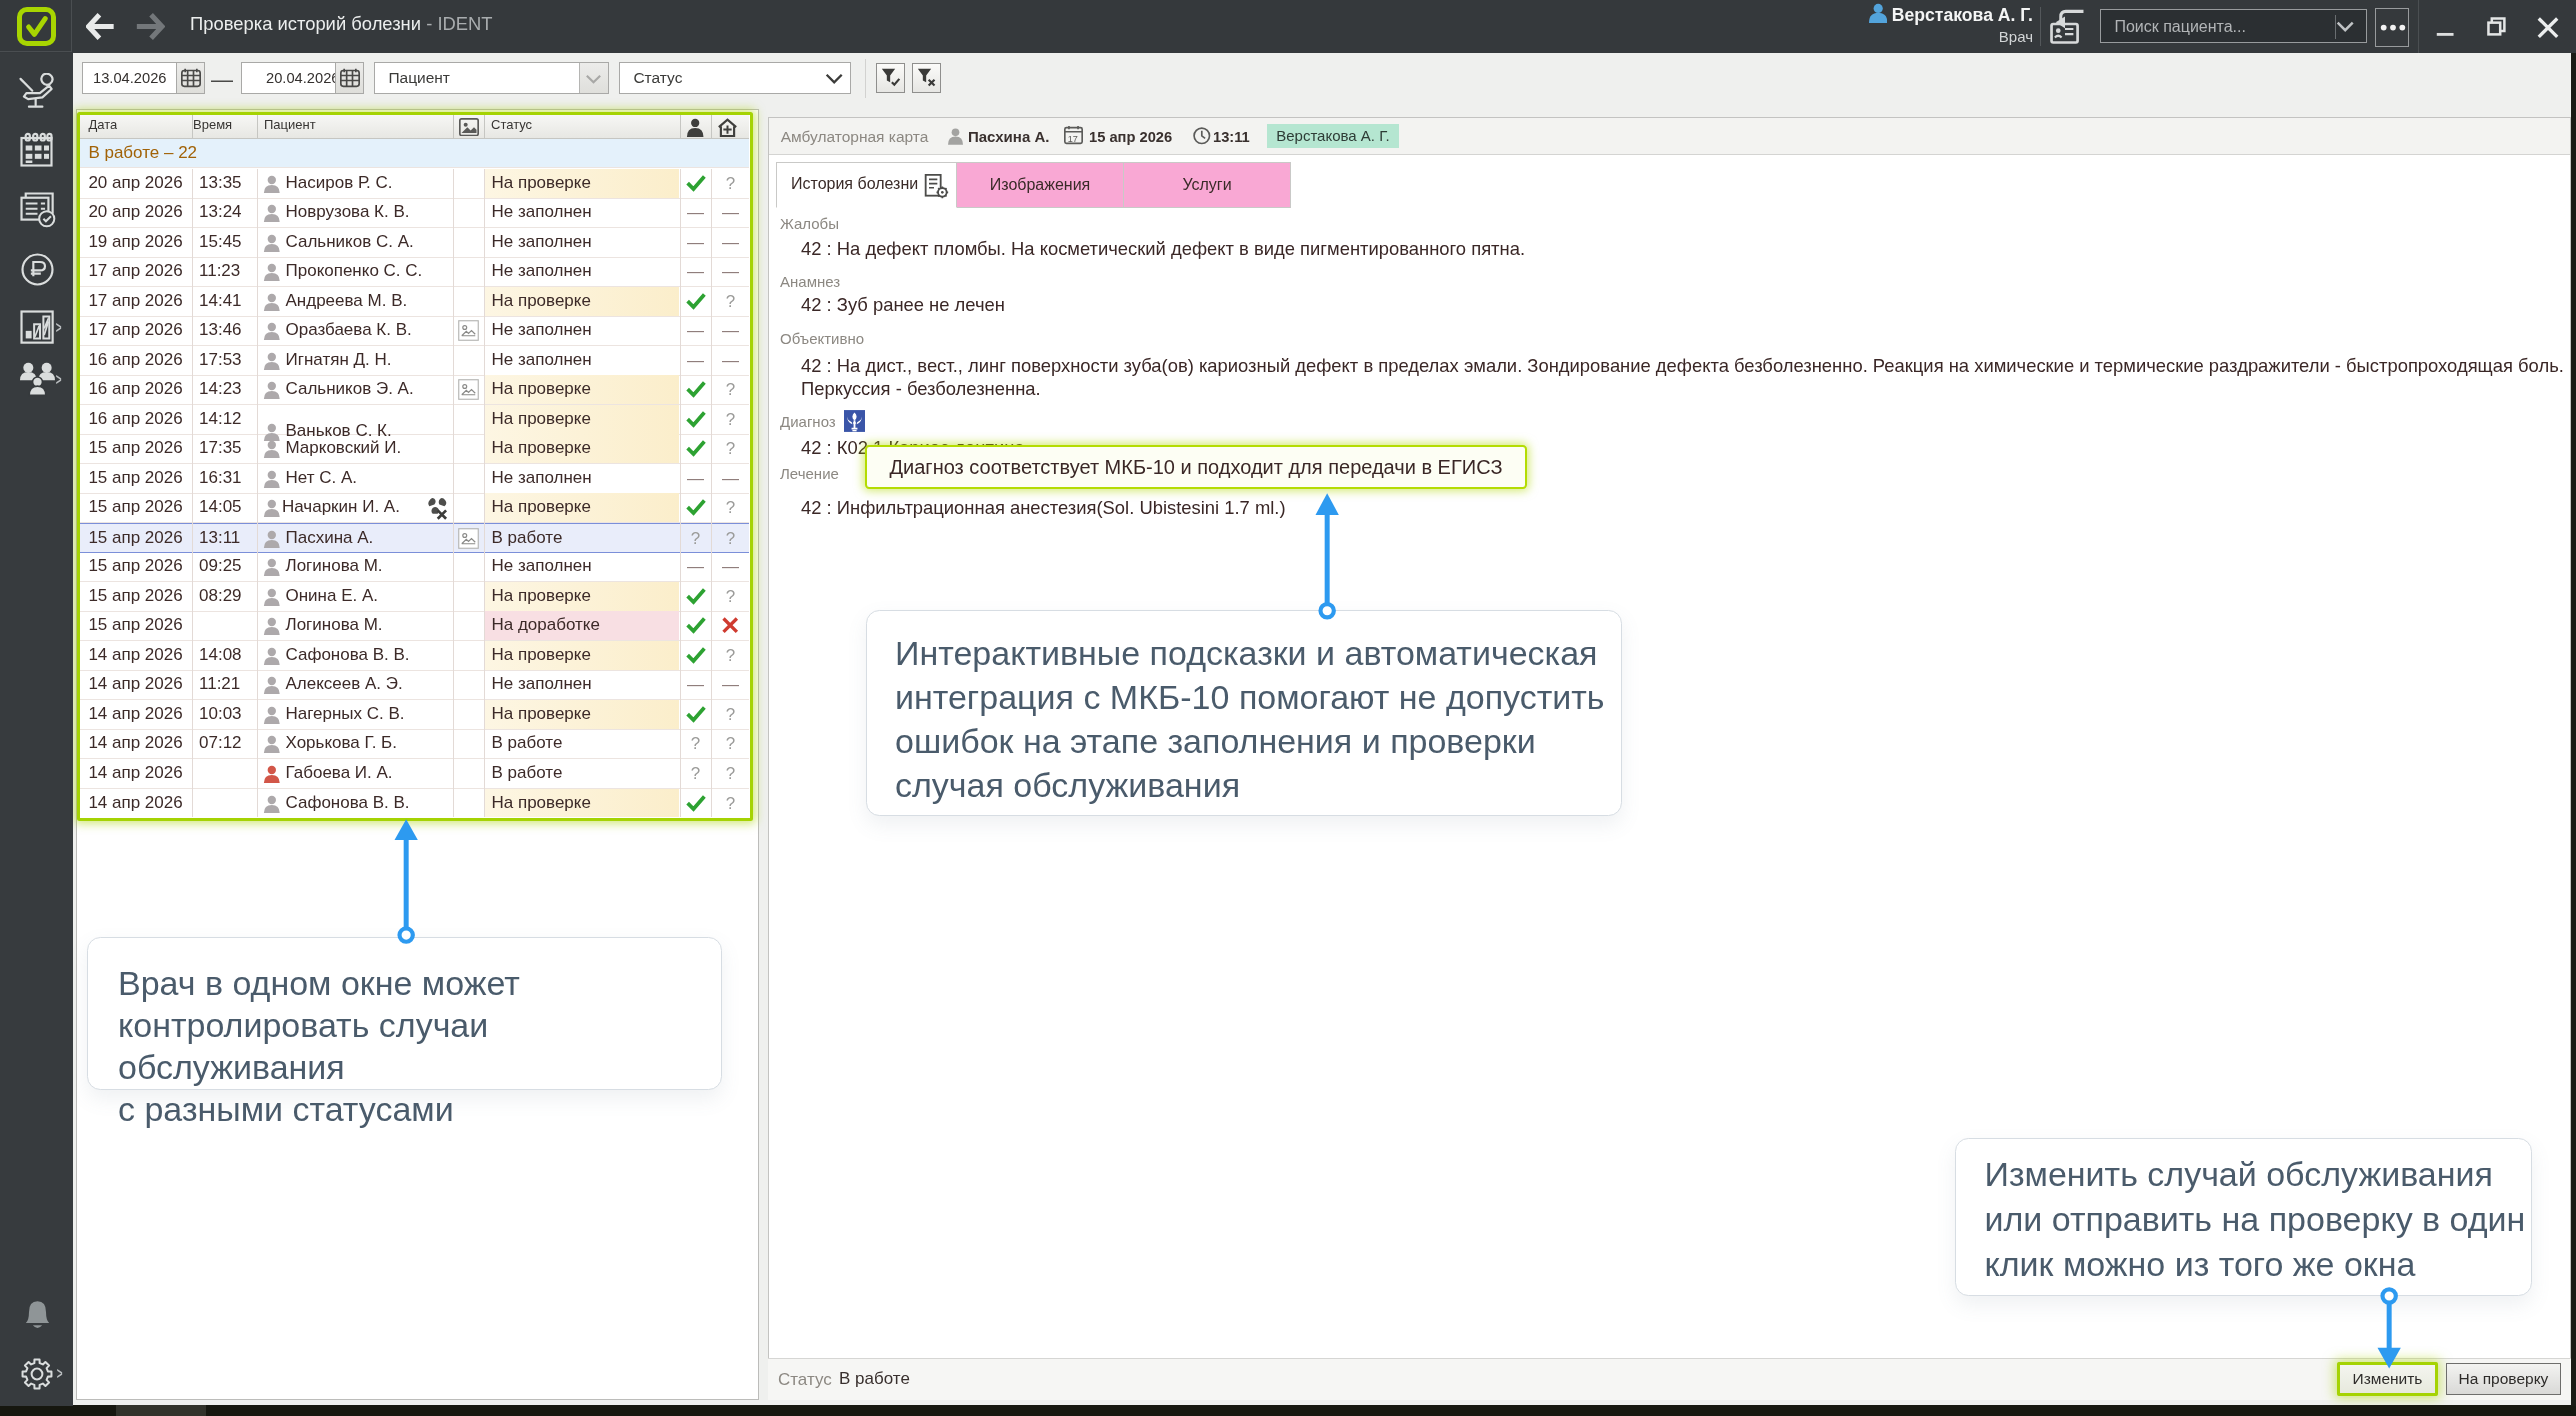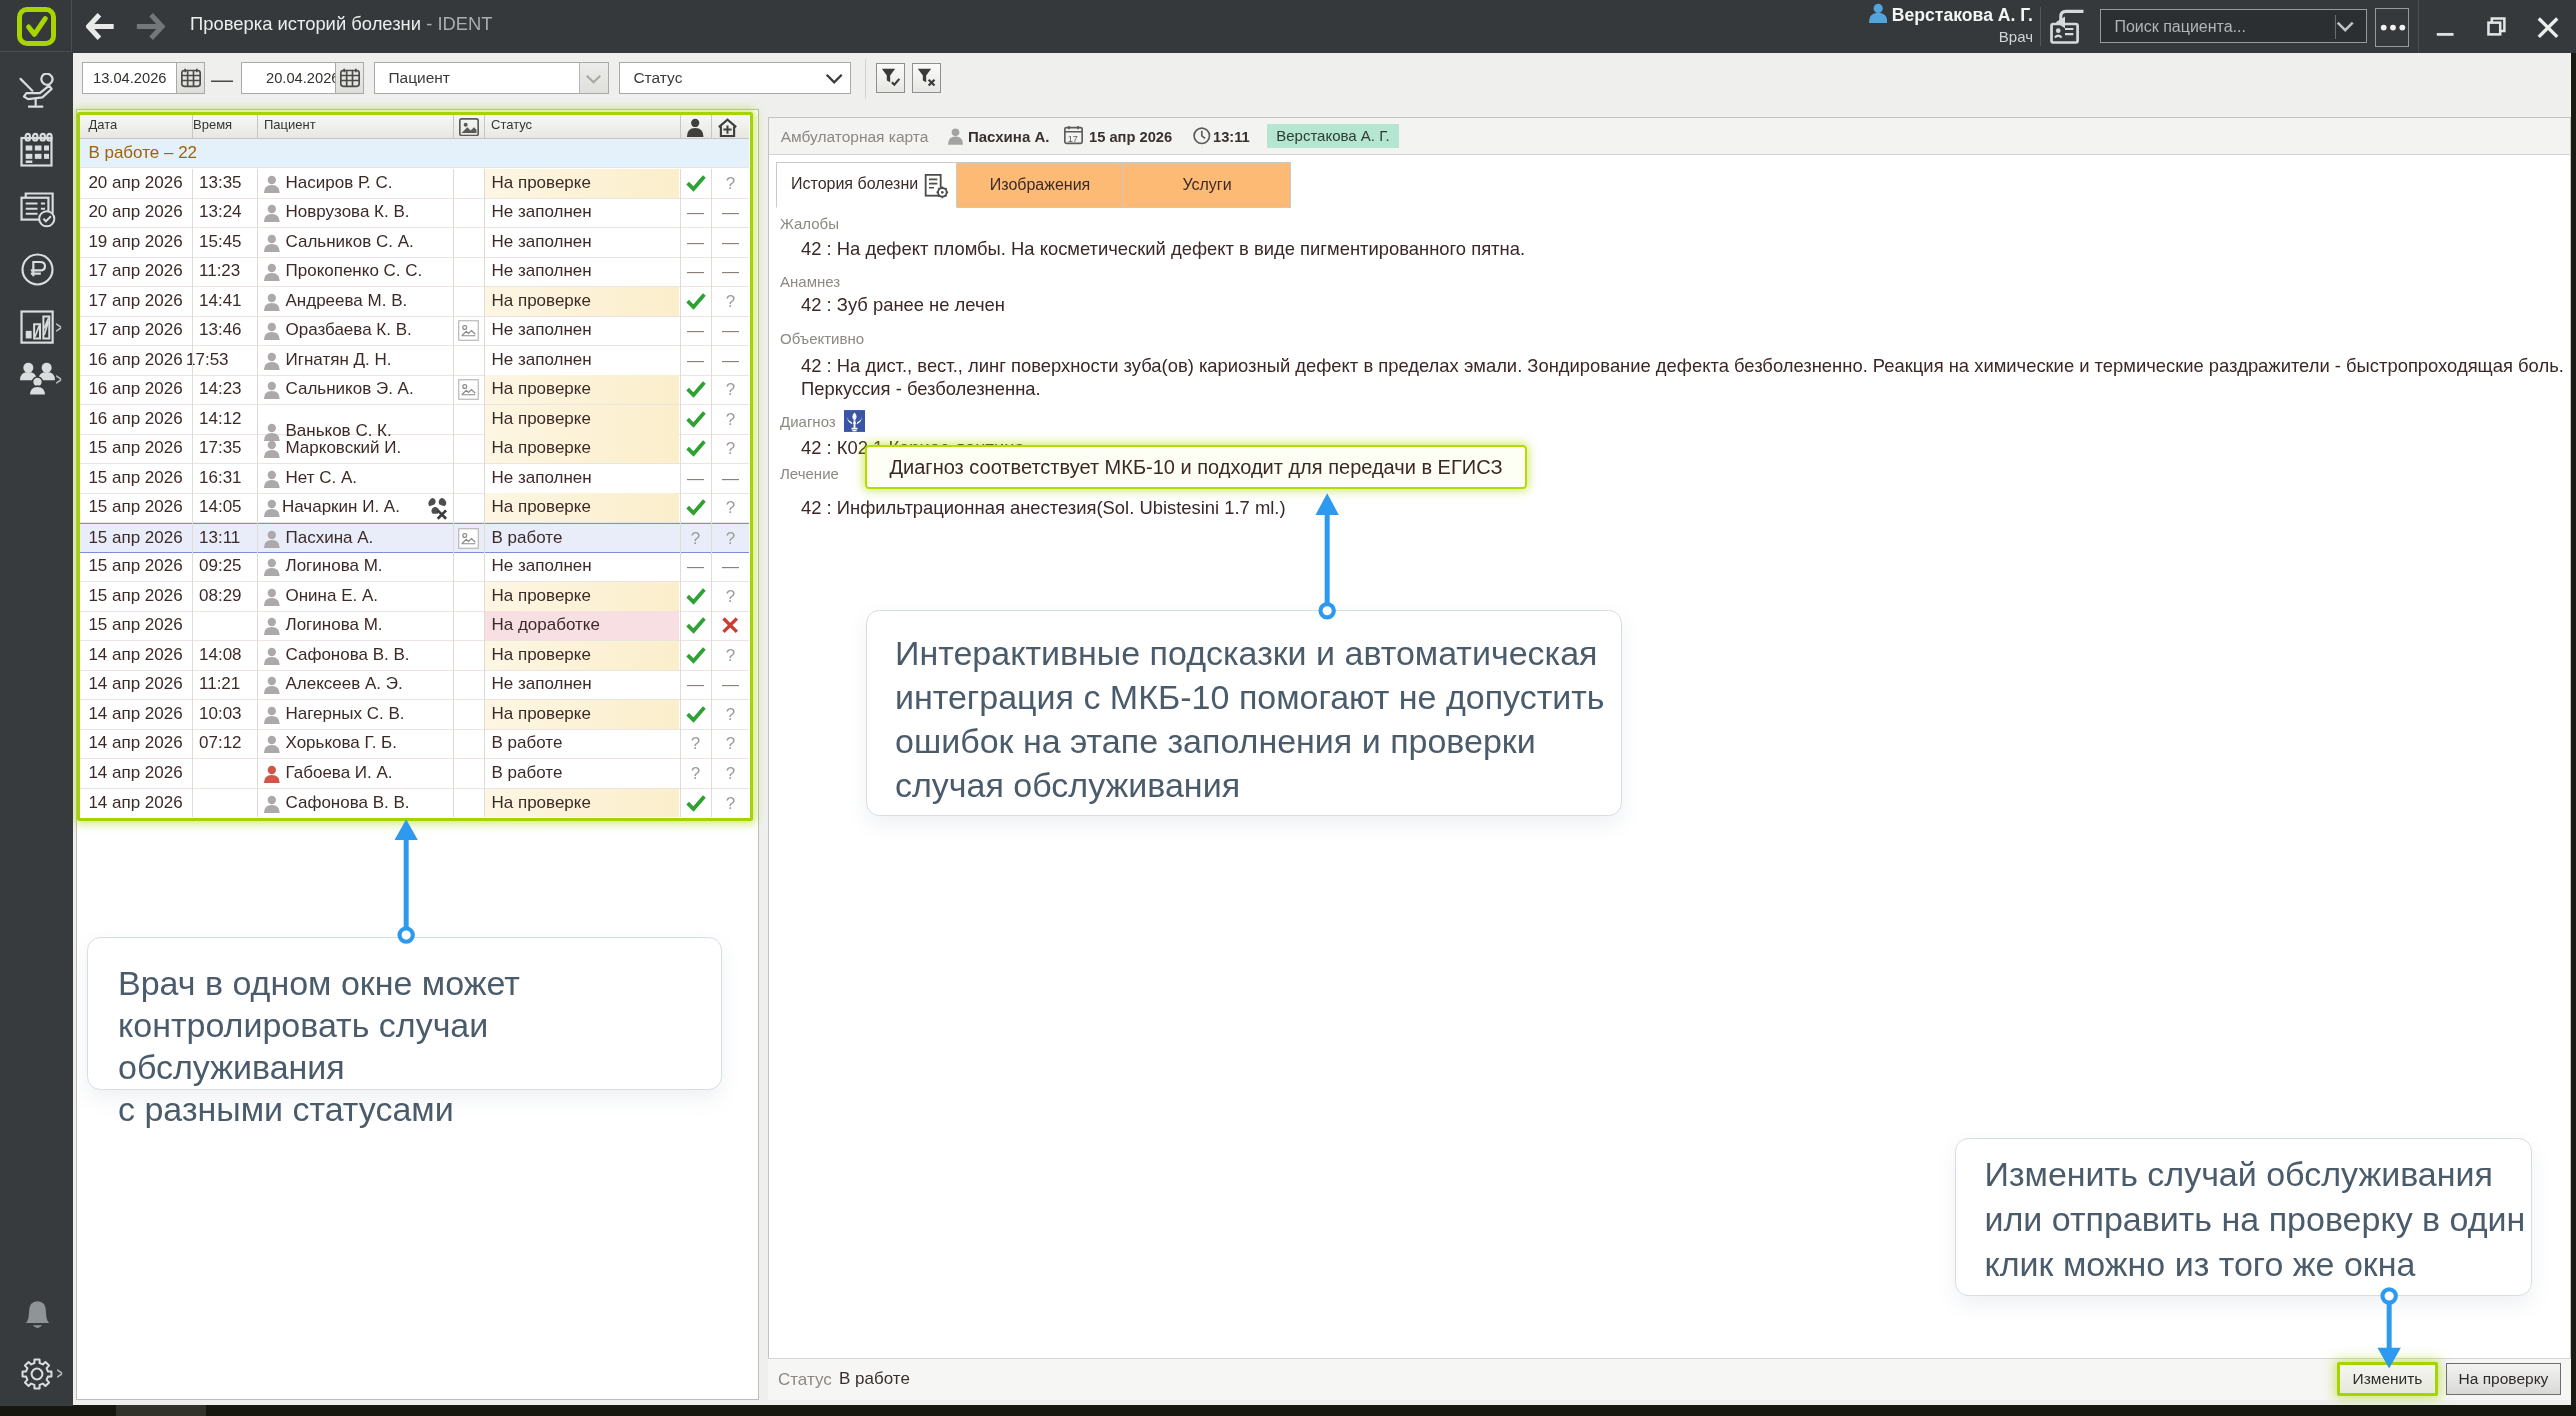--- a/index.html
+++ b/index.html
@@ -36,21 +36,21 @@
 .hdr .tcell { font-size:13px; color:#373533; }
 .grp { background:#e4f1fb; font-size:17px; color:#a16207; }
 .colline { position:absolute; top:0; width:0.8px; background:#e3dad6; }
 .chk { stroke:#2da232; stroke-width:4.5; fill:none; }
 .cc { display:flex; align-items:center; justify-content:center; }
 .qm { font-size:17px; color:#9b9b99; }
 .dsh { font-size:17px; color:#8d7b79; }
 
 .rpanel { position:absolute; left:768px; top:117px; width:1803px; height:1283px; background:#fff; border:0.8px solid #c3c3c1; }
 .rhead { position:absolute; left:0; top:0; width:1801px; height:37px; background:#f3f3f1; border-bottom:0.8px solid #d4d4d2; }
-.tab { position:absolute; top:44px; height:46px; border:0.8px solid #c9c9c7; background:#fdba74; font-size:16px; color:#3a2b28; text-align:center; }
+.tab { position:absolute; top:44px; height:46px; border:0.8px solid #c9c9c7; background:#f9a8d4; font-size:16px; color:#3a2b28; text-align:center; }
 .tab.active { background:#fff; border-bottom:0.8px solid #fff; }
 .lbl { position:absolute; font-size:15px; color:#8c8882; }
 .btxt { position:absolute; font-size:18.4px; color:#3a2726; }
 .tooltip { position:absolute; left:865px; top:445px; width:662px; height:44px; background:#fdfef4; border:2.5px solid #b4dc02; border-radius:4.2px; box-shadow:0 0 10px 1.7px rgba(176,216,0,0.55); font-size:20px; color:#3a2726; text-align:center; line-height:40px; }
 
 .callout { position:absolute; background:#fff; border:1.7px solid #d7dde3; border-radius:13.4px; box-shadow:0 8.4px 20px rgba(100,120,140,0.10); color:#4a5b6b; font-size:34px; }
 
 .statusbar { position:absolute; left:768px; top:1358px; width:1803px; height:42px; background:#f6f6f4; border-top:0.8px solid #d6d6d4; }
 .btn { position:absolute; font-size:15.5px; color:#2e2c2a; text-align:center; }
 .taskbar { position:absolute; left:0; top:1405px; width:2576px; height:11px; background:#16170f; }
@@ -357,21 +357,21 @@
         </div>
         <div class="tcell cc" style="left:600px;top:0;width:31px;height:29px">
           <span class="dsh">—</span>
         </div>
         <div class="tcell cc" style="left:631px;top:0;width:39px;height:29px">
           <span class="dsh">—</span>
         </div>
       </div>
 <div class="trow" style="top:231px;height:29.5px;">
         <div class="tcell rowtxt" style="left:8.4px;top:4.2px">16 апр 2026</div>
-        <div class="tcell rowtxt" style="left:106px;top:4.2px">17:53</div>
+        <div class="tcell rowtxt" style="left:119px;top:4.2px">17:53</div>
         <div class="tcell" style="left:177px;top:0;width:196px;height:29px">
           <svg width="17.6" height="18.4" viewBox="0 0 21 22" style="position:absolute;left:5.9px;top:5.9px">
             <circle cx="10.5" cy="6" r="5" fill="#ada9ab"></circle>
             <path d="M 1 22 Q 1 12 10.5 12 Q 20 12 20 22 Z" fill="#ada9ab"></path>
           </svg>
           <span class="rowtxt" style="position:absolute;left:28.5px;top:4.2px">Игнатян Д. Н.</span>
         </div>
         <div class="tcell" style="left:404px;top:0;width:195px;height:29px;">
           <span class="rowtxt" style="position:absolute;left:7.5px;top:4.2px">Не заполнен</span>
         </div>

